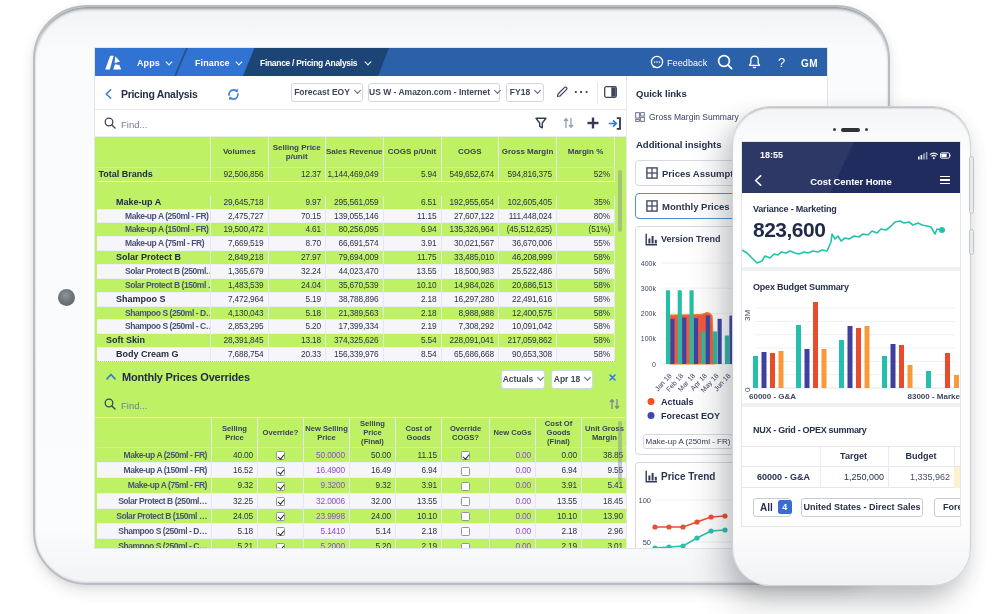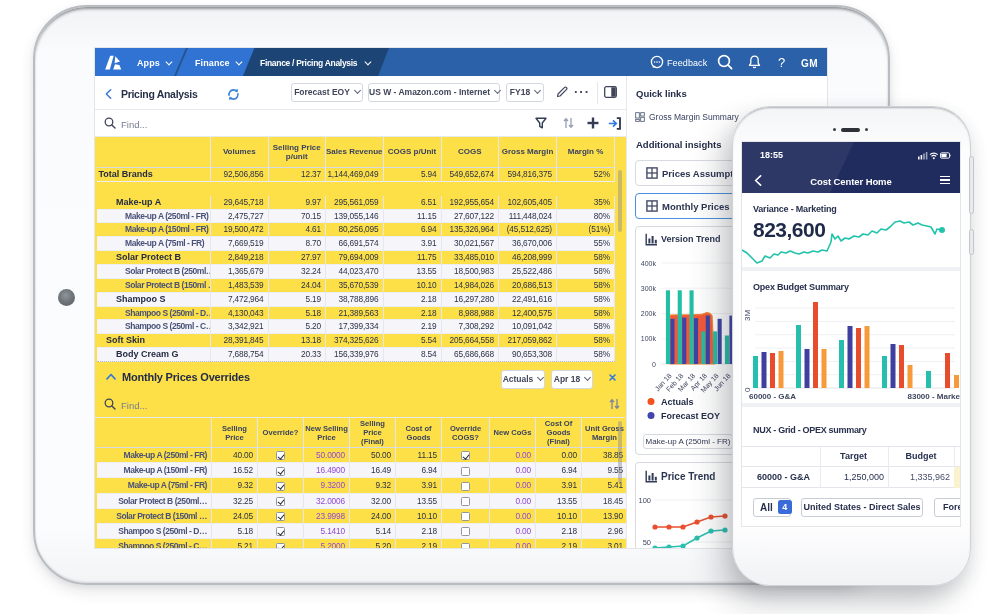--- a/index.html
+++ b/index.html
@@ -5,21 +5,21 @@
 body{font-family:"Liberation Sans",sans-serif;background:#fff}
 #stage{position:relative;width:1002px;height:614px;background:#fff;overflow:hidden;font-family:"Liberation Sans",sans-serif}
 .ab{position:absolute}
 
 #tablet{position:absolute;left:33px;top:5px;width:857px;height:580px;border-radius:54px;
  background:linear-gradient(180deg,#f2f3f5 0%,#fafbfc 8%,#fbfcfd 90%,#f3f4f6 100%);
  border:2px solid #b9bdc1;
  box-shadow:inset 0 3px 3px -1px rgba(88,93,99,.65),inset 0 -2px 2px -1px rgba(120,125,130,.25),0 7px 14px rgba(55,60,70,.12),0 2px 5px rgba(55,60,70,.08)}
 #cam{position:absolute;left:58px;top:289px;width:17px;height:17px;border-radius:50%;
  background:radial-gradient(circle at 45% 38%,#8e959b 0%,#70767c 45%,#575c61 100%)}
-#screen{position:absolute;left:95px;top:48px;width:732px;height:500px;background:#fde047;overflow:hidden;box-shadow:0 0 0 1px #e3e5e8}
+#screen{position:absolute;left:95px;top:48px;width:732px;height:500px;background:#bef264;overflow:hidden;box-shadow:0 0 0 1px #e3e5e8}
 
 #nav{position:absolute;left:0;top:0;width:732px;height:28px;background:#2b61a9;color:#fff}
 #nav .seg1{position:absolute;left:0;top:0;width:176px;height:28px;background:#3173d3;clip-path:polygon(0 0,159.5px 0,148px 28px,0 28px)}
 #nav .seg2{position:absolute;left:0;top:0;width:296px;height:28px;background:#1c4474;clip-path:polygon(159.5px 0,294px 0,283px 28px,148px 28px)}
 #nav .dvl{position:absolute;top:0;width:1.6px;height:28px;background:#25538f;transform:skewX(-23deg)}
 .nvt{position:absolute;top:9.5px;font-size:9px;font-weight:700;color:#fff;letter-spacing:.1px;white-space:nowrap}
 .chev{display:inline-block;width:4.5px;height:4.5px;border-right:1.4px solid #fff;border-bottom:1.4px solid #fff;transform:rotate(45deg) translateY(-1px);margin-left:6px;vertical-align:1.5px}
 
 #tbar{position:absolute;left:0;top:28px;width:732px;height:34px;background:#fff;border-bottom:1px solid #e7e9ef}
 .dd{position:absolute;top:35px;height:19px;border:1px solid #d3d7df;border-radius:3px;background:#fff;font-size:8.5px;color:#3f4659;font-weight:700;line-height:17px;text-align:center;white-space:nowrap}
@@ -248,35 +248,35 @@
           <div class="gc num" style="width:57.5px">4,130,043</div>
           <div class="gc num" style="width:57.5px">5.18</div>
           <div class="gc num" style="width:57.5px">21,389,563</div>
           <div class="gc num" style="width:58px">2.18</div>
           <div class="gc num" style="width:57.5px">8,988,988</div>
           <div class="gc num" style="width:58px">12,400,575</div>
           <div class="gc num" style="width:58px">58%</div>
         </div>
         <div class="gr" style="top:183.43px;height:13.857px;line-height:13.857px">
           <div class="gc stripe lab3" style="width:114px;padding-left:28px">Shampoo S (250ml - C…</div>
-          <div class="gc stripe num" style="width:57.5px">3,342,921</div>
+          <div class="gc stripe num" style="width:57.5px">2,853,295</div>
           <div class="gc stripe num" style="width:57.5px">5.20</div>
           <div class="gc stripe num" style="width:57.5px">17,399,334</div>
           <div class="gc stripe num" style="width:58px">2.19</div>
           <div class="gc stripe num" style="width:57.5px">7,308,292</div>
           <div class="gc stripe num" style="width:58px">10,091,042</div>
           <div class="gc stripe num" style="width:58px">58%</div>
         </div>
         <div class="gr" style="top:197.28px;height:13.857px;line-height:13.857px">
           <div class="gc lab" style="width:114px;padding-left:9px">Soft Skin</div>
           <div class="gc num" style="width:57.5px">28,391,845</div>
           <div class="gc num" style="width:57.5px">13.18</div>
           <div class="gc num" style="width:57.5px">374,325,626</div>
           <div class="gc num" style="width:58px">5.54</div>
-          <div class="gc num" style="width:57.5px">205,664,558</div>
+          <div class="gc num" style="width:57.5px">228,091,041</div>
           <div class="gc num" style="width:58px">217,059,862</div>
           <div class="gc num" style="width:58px">58%</div>
         </div>
         <div class="gr" style="top:211.14px;height:13.857px;line-height:13.857px">
           <div class="gc stripe lab" style="width:114px;padding-left:19px">Body Cream G</div>
           <div class="gc stripe num" style="width:57.5px">7,688,754</div>
           <div class="gc stripe num" style="width:57.5px">20.33</div>
           <div class="gc stripe num" style="width:57.5px">156,339,976</div>
           <div class="gc stripe num" style="width:58px">8.54</div>
           <div class="gc stripe num" style="width:57.5px">65,686,668</div>

